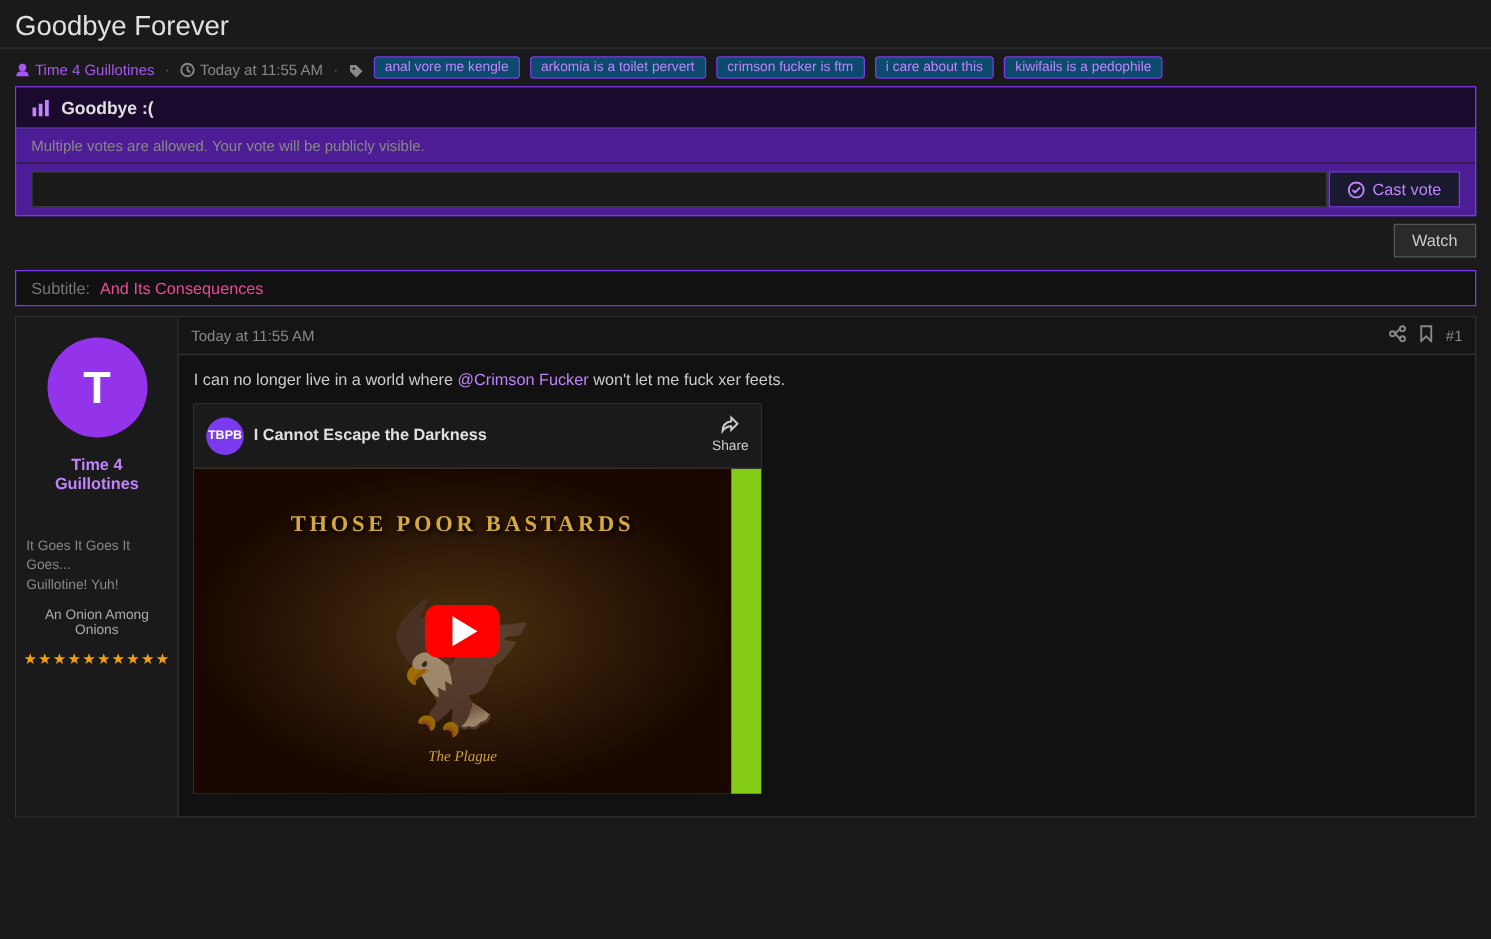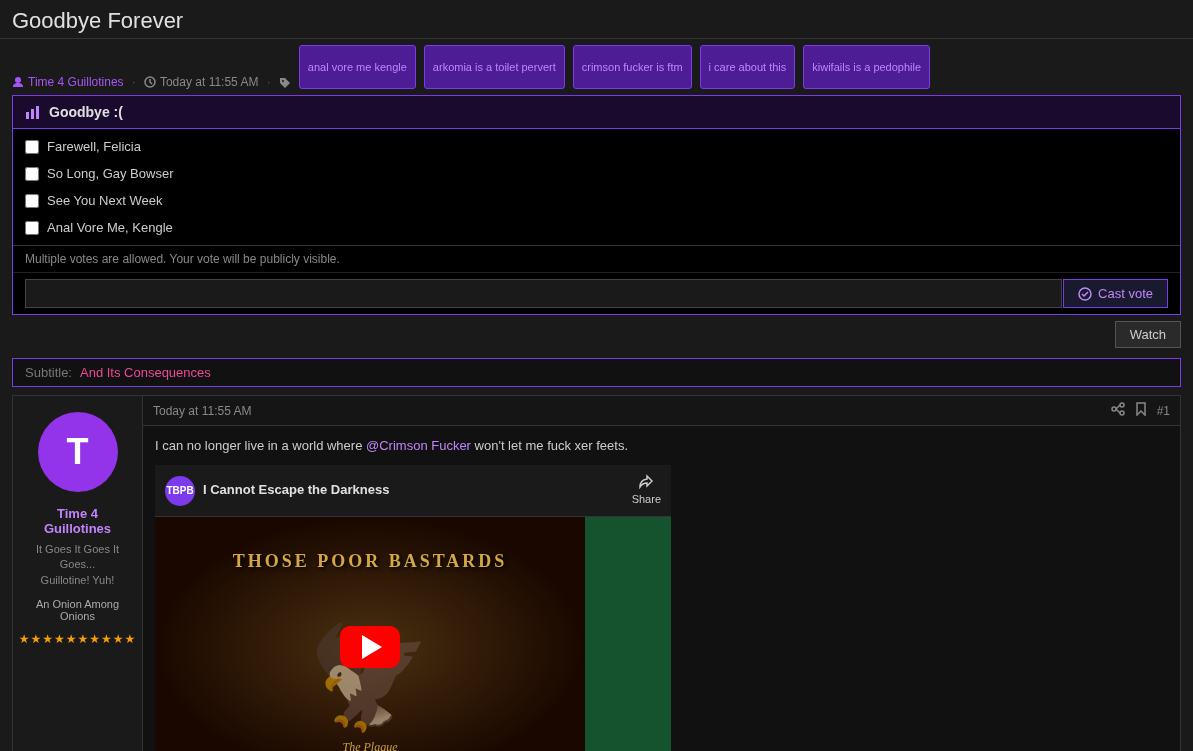--- a/index.html
+++ b/index.html
@@ -41,33 +41,33 @@
     }
     .meta-time {
       color: #888;
       font-size: 12px;
       display: flex;
       align-items: center;
       gap: 4px;
     }
     .meta-dot { color: #555; }
     .tag {
-      background: #4c1d95;
+      background: #0c4a6e;
       border: 1px solid #7c3aed;
       color: #c084fc;
       border-radius: 3px;
-      padding: 15px 8px;
+      padding: 2px 8px;
       font-size: 11px;
     }
 
     
     .poll-section {
       margin: 0 12px;
       border: 1px solid #7c3aed;
-      background: #000000;
+      background: #4c1d95;
     }
     .poll-header {
       background: #1a0a2e;
       padding: 8px 12px;
       display: flex;
       align-items: center;
       gap: 8px;
       border-bottom: 1px solid #7c3aed;
     }
     .poll-title {
@@ -196,22 +196,22 @@
     }
     .username {
       color: #c084fc;
       font-weight: bold;
       font-size: 13px;
       text-align: center;
     }
     .user-tagline {
       color: #888;
       font-size: 11px;
-      text-align: center;
       line-height: 1.4;
+      margin-top: 30px;
     }
     .user-title {
       color: #aaa;
       font-size: 11px;
       text-align: center;
       margin-top: 4px;
     }
     .stars {
       color: #f59e0b;
       font-size: 12px;
@@ -256,22 +256,22 @@
       font-size: 13px;
       line-height: 1.6;
     }
     .post-mention {
       color: #c084fc;
     }
 
     
     .yt-embed {
       margin: 8px 0;
-      width: 516px;
-      background: #14532d;
+      width: 454px;
+      background: #84cc16;
       position: relative;
     }
     .yt-header {
       display: flex;
       align-items: center;
       gap: 8px;
       padding: 8px 10px;
       background: #1a1a1a;
       border-bottom: 1px solid #333;
     }
@@ -397,38 +397,20 @@
 
 <div class="poll-section">
   <div class="poll-header">
     <svg width="16" height="16" viewBox="0 0 16 16" fill="#c084fc">
         <rect x="1" y="8" width="3" height="7"></rect>
         <rect x="6" y="5" width="3" height="10"></rect>
         <rect x="11" y="2" width="3" height="13"></rect>
       </svg>
     <span class="poll-title">Goodbye :(</span>
   </div>
-  <div class="poll-options">
-    <div class="poll-option">
-      <input type="checkbox" id="opt0" style="">
-      <label for="opt0">Farewell, Felicia</label>
-    </div>
-    <div class="poll-option">
-      <input type="checkbox" id="opt1" style="">
-      <label for="opt1">So Long, Gay Bowser</label>
-    </div>
-    <div class="poll-option">
-      <input type="checkbox" id="opt2" style="">
-      <label for="opt2">See You Next Week</label>
-    </div>
-    <div class="poll-option">
-      <input type="checkbox" id="opt3" style="">
-      <label for="opt3">Anal Vore Me, Kengle</label>
-    </div>
-  </div>
   <div class="poll-note">Multiple votes are allowed. Your vote will be publicly visible.</div>
   <div class="poll-vote-row">
     <input class="vote-input" type="text" value="" style="">
     <button class="cast-vote-btn">
       <svg width="14" height="14" viewBox="0 0 14 14" fill="none" stroke="#c084fc" stroke-width="1.5">
           <circle cx="7" cy="7" r="6"></circle>
           <path d="M4 7l2 2 4-4"></path>
         </svg>
       <span>Cast vote</span>
     </button>

